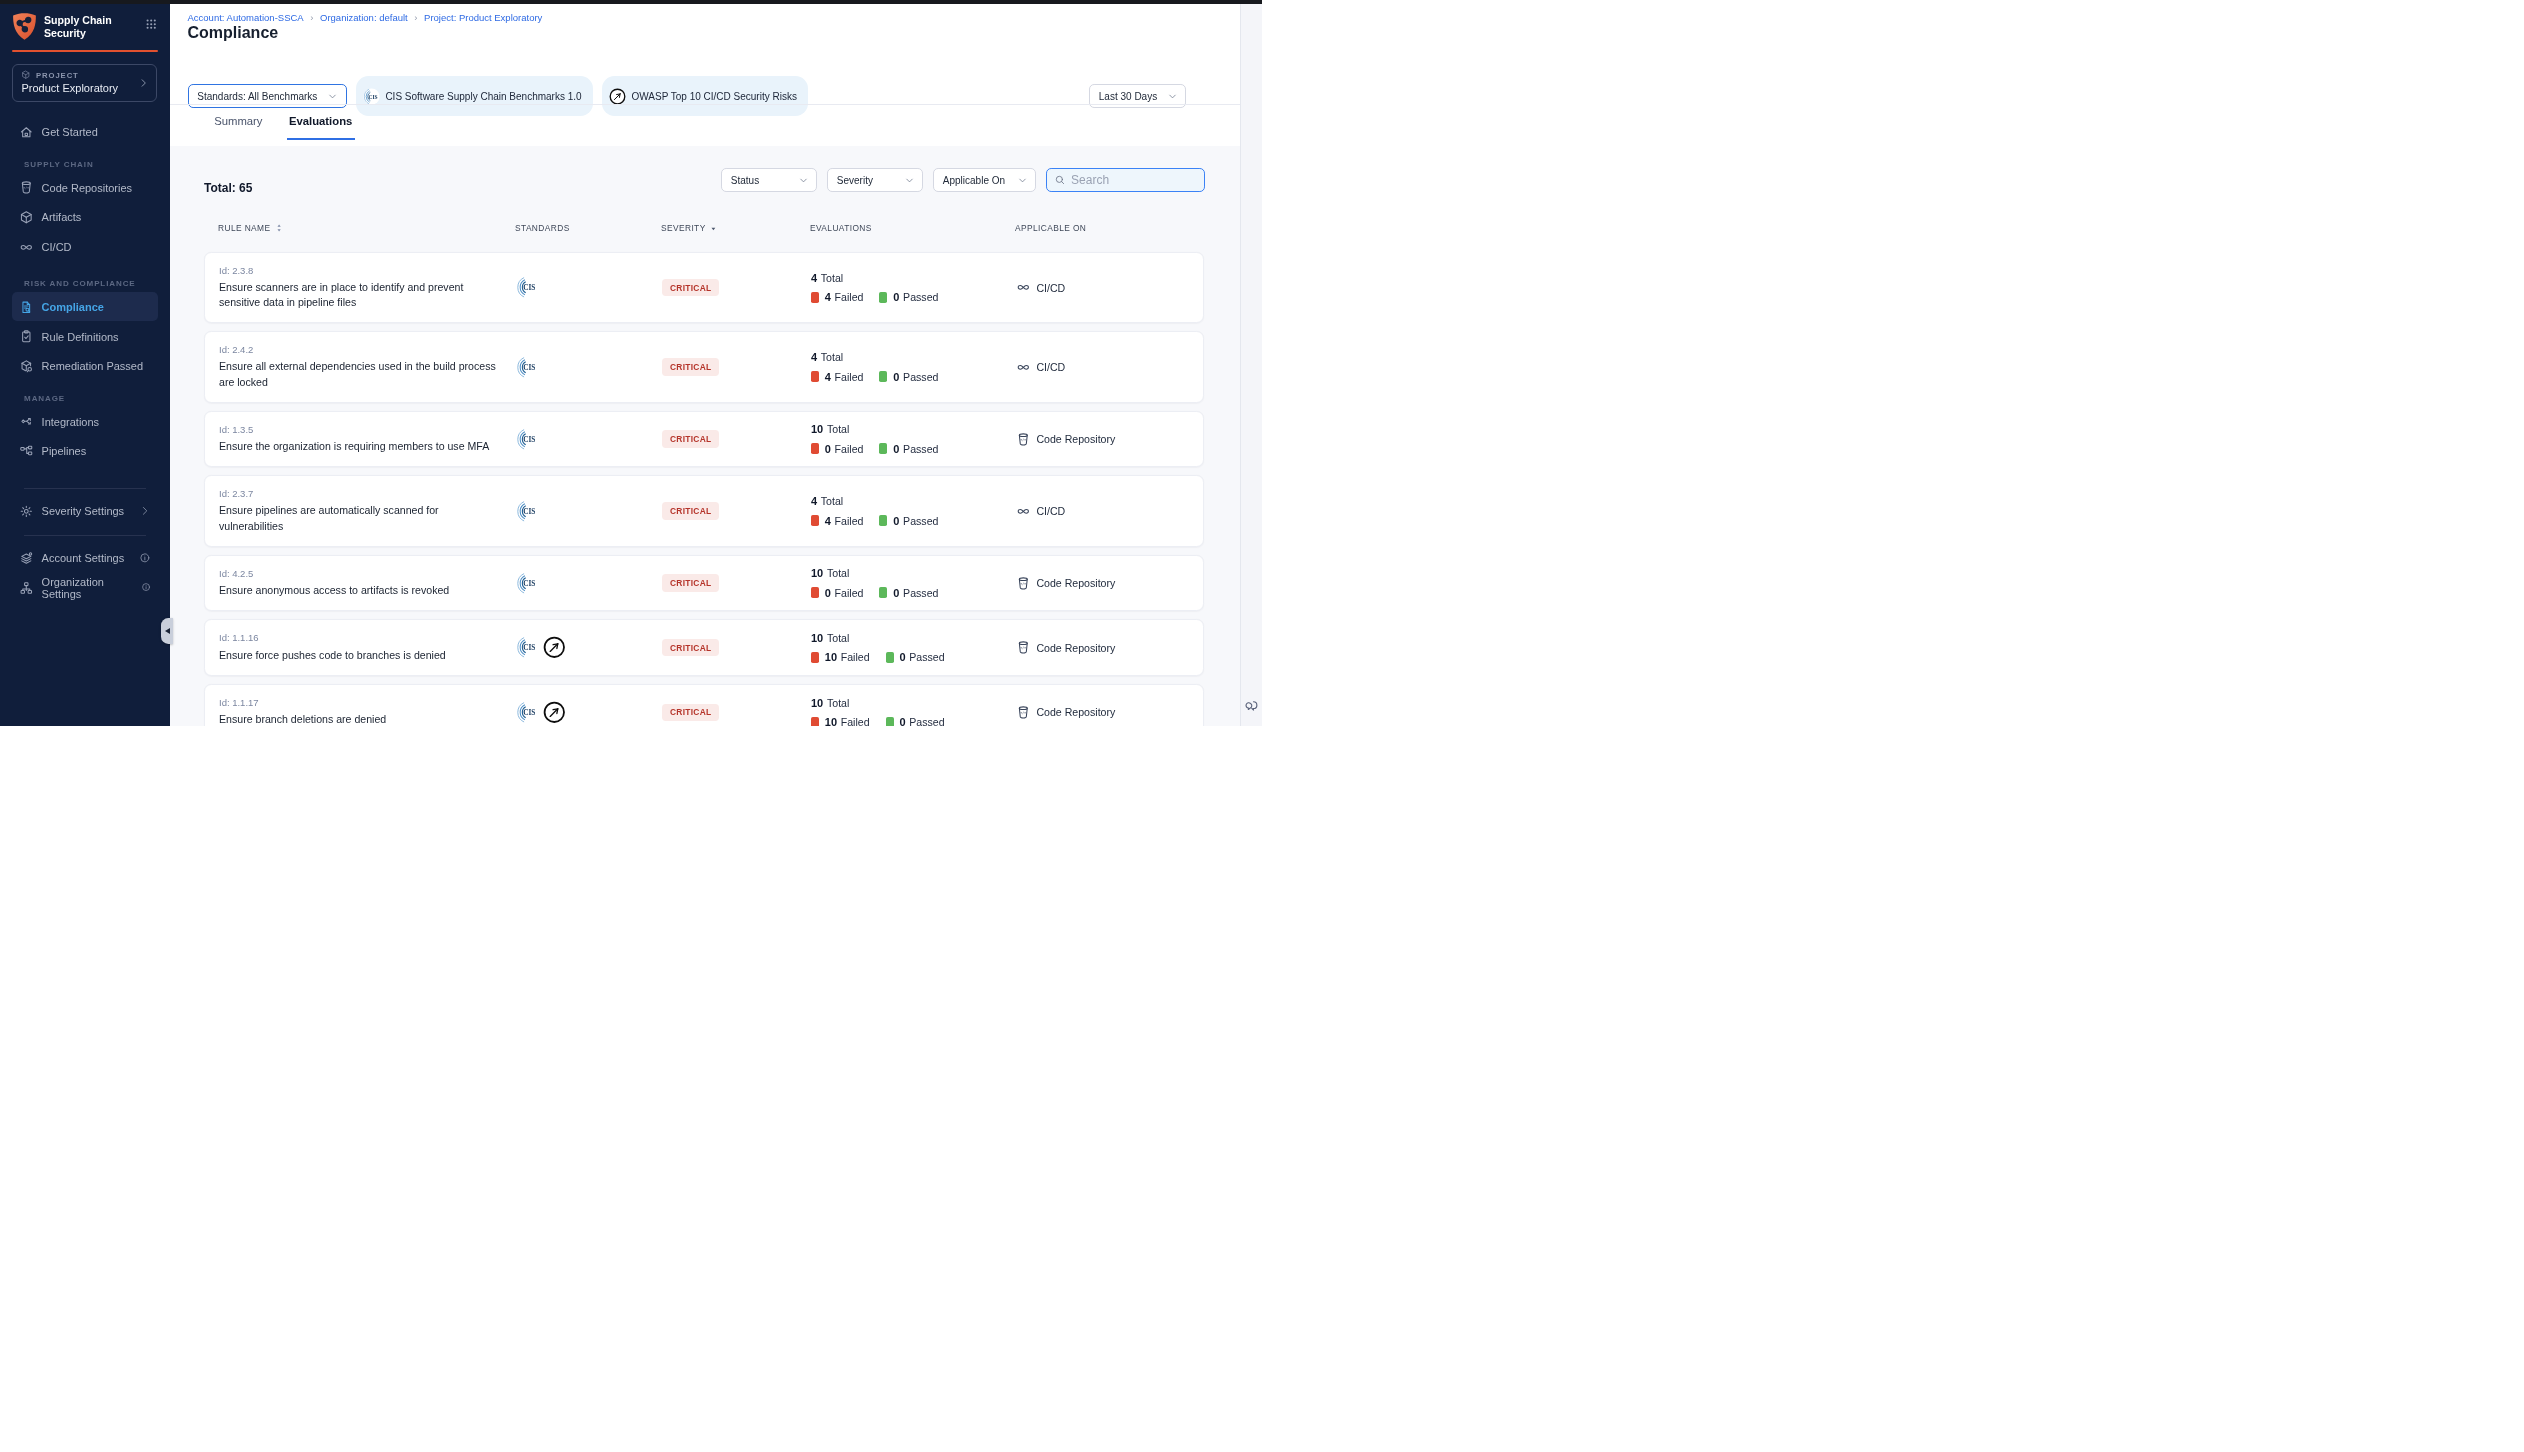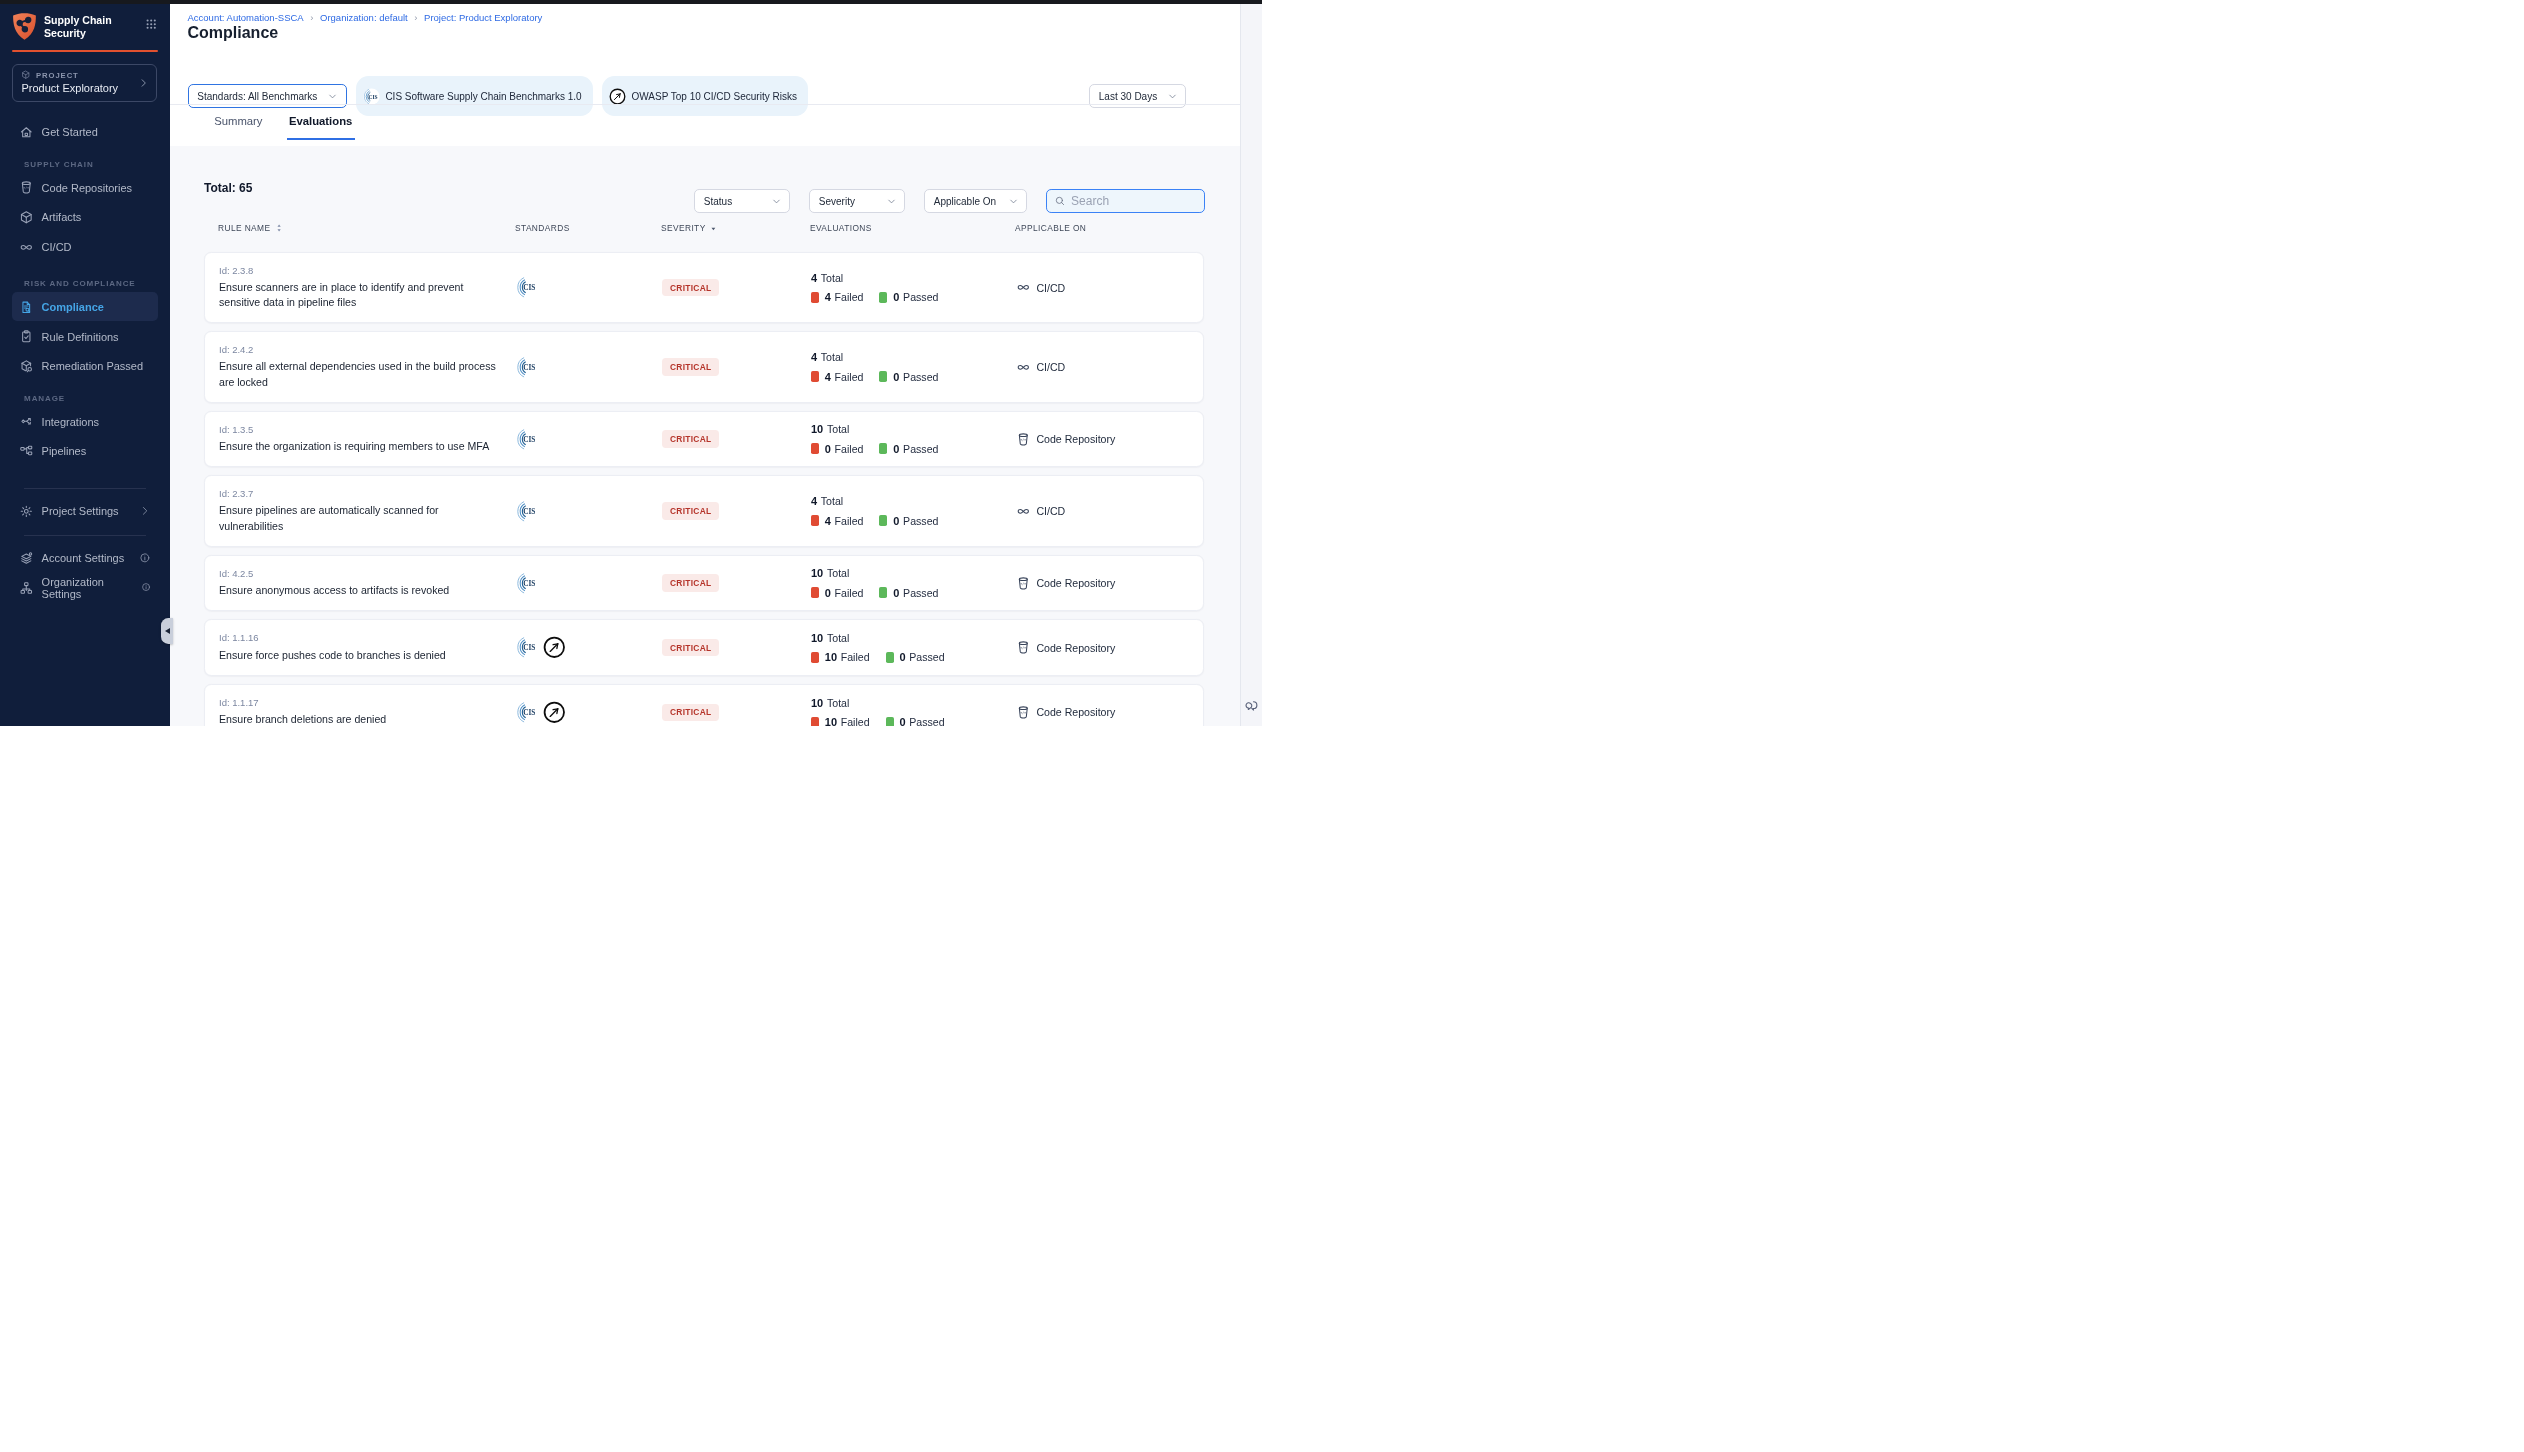--- a/index.html
+++ b/index.html
@@ -55,21 +55,21 @@
   .pill-icon { width:17px; height:17px; }
   .dd-date { margin-left:auto; width:97px; }
   .header-divider { position:absolute; left:0; right:0; top:104px; height:0.7px; background:#e8eaf1; }
   .tabs { position:absolute; left:42px; top:111px; display:flex; gap:22px; }
   .tab { font-size:11.3px; color:#4a546b; padding:4.4px 2.2px 10.2px 2.2px; cursor:pointer; border-bottom:2.6px solid transparent; border-radius:0; }
   .tab.active { color:#0f1729; font-weight:700; border-bottom-color:#2f6fe4; }
 
   
   .content { position:absolute; left:0; right:0; top:146px; bottom:0; background:#f7f8fb; overflow:hidden; }
   .total-label { position:absolute; left:34px; top:35px; font-size:12px; font-weight:700; color:#10182a; }
-  .list-filters { position:absolute; right:35px; top:43px; display:flex; gap:19px; }
+  .list-filters { position:absolute; right:35px; top:22px; display:flex; gap:10px; }
   .dd.w132 { width:96px; } .dd.w141 { width:103px; }
   .search-box { width:159px; height:24px; border:1.1px solid #3b82f6; background:#eef6fc; border-radius:5.1px; display:flex; align-items:center; padding:0 7.3px; gap:5.1px; }
   .search-box .s-icon { width:11.7px; height:11.7px; color:#6a7284; flex:0 0 auto; }
   .search-box input { border:none; outline:none; background:transparent; font-size:12px; color:#222b3a; width:100%; font-family:inherit; }
   .search-box input::placeholder { color:#9aa2b3; }
   .tbl-head { position:absolute; left:34px; top:77px; width:1000px; display:grid; grid-template-columns:297px 146px 149px 205px 1fr; padding:0 14px; align-items:center; }
   .th { font-size:8.4px; font-weight:400; letter-spacing:0.4px; color:#3f4859; display:flex; align-items:center; gap:3.7px; }
   .sort-ud { width:10.2px; height:10.2px; color:#7e8aa6; }
   .sort-d { width:8.8px; height:8.8px; color:#4e586d; }
   .rows { position:absolute; left:34px; top:106px; width:1000px; display:flex; flex-direction:column; gap:8px; }
@@ -262,21 +262,21 @@
     </div>
 
     <div class="side-divider"></div>
     <div class="nav-item mt11">
       <span class="nv-icon">
           <svg viewBox="0 0 24 24" fill="none" stroke="currentColor" stroke-width="1.7" stroke-linecap="round" stroke-linejoin="round">
             <circle cx="12" cy="12" r="3.1"></circle>
             <path d="M12 3.6v2.2M12 18.2v2.2M3.6 12h2.2M18.2 12h2.2M6.1 6.1l1.5 1.5M16.4 16.4l1.5 1.5M17.9 6.1l-1.5 1.5M7.6 16.4l-1.5 1.5"></path>
           </svg>
         </span>
-      <span>Project Settings</span>
+      <span>Severity Settings</span>
       <span class="right-adorn">
           <svg viewBox="0 0 24 24" fill="none" stroke="currentColor" stroke-width="1.7" stroke-linecap="round" stroke-linejoin="round">
             <path d="m9 5 7 7-7 7"></path>
           </svg>
         </span>
     </div>
     <div class="side-divider d2"></div>
     <div class="nav-item mt11">
       <span class="nv-icon">
           <svg viewBox="0 0 24 24" fill="none" stroke="currentColor" stroke-width="1.7" stroke-linecap="round" stroke-linejoin="round">

